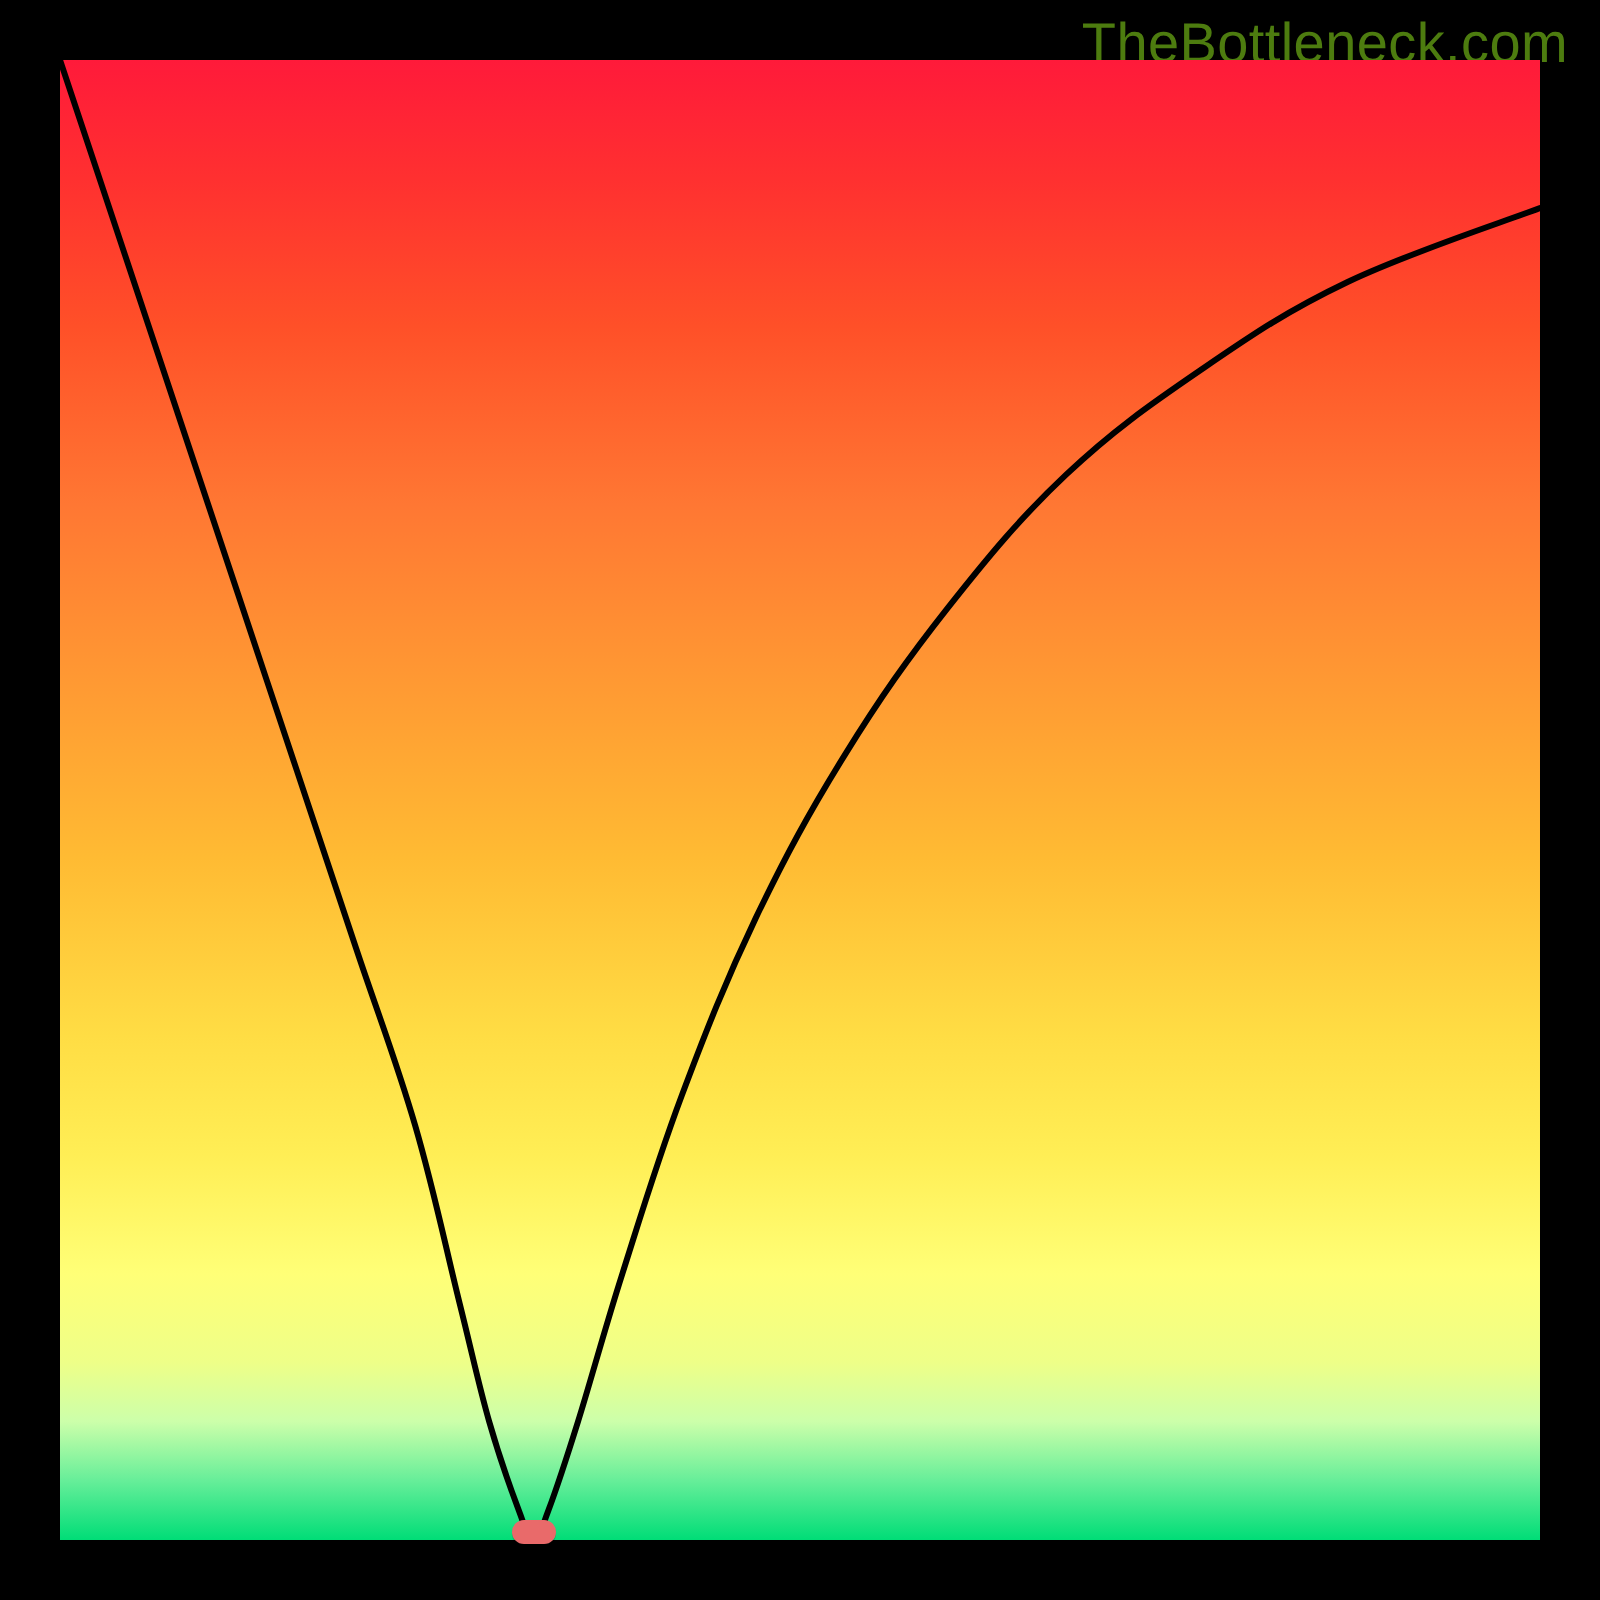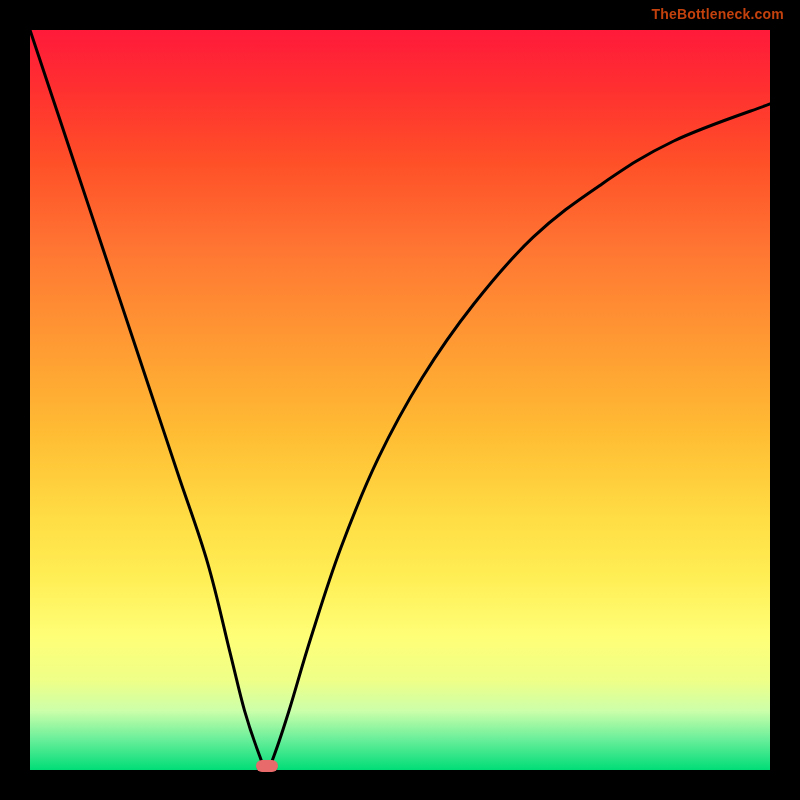--- a/index.html
+++ b/index.html
@@ -30,23 +30,23 @@
       #ccffaa 92%,
       #66ee99 96%,
       #00dd77 100%
     );
   }
   .watermark {
     position: absolute;
     top: 6px;
     right: 16px;
     font-family: Arial, Helvetica, sans-serif;
-    font-size: 14px;
-    color: #c2410c;
-    font-weight: 700;
+    font-size: 28px;
+    color: #4d7c0f;
+    font-weight: 400;
     letter-spacing: 0.2px;
   }
   svg.curve {
     position: absolute;
     left: 0; top: 0;
     width: 740px; height: 740px;
   }
   .marker {
     position: absolute;
     width: 22px;

